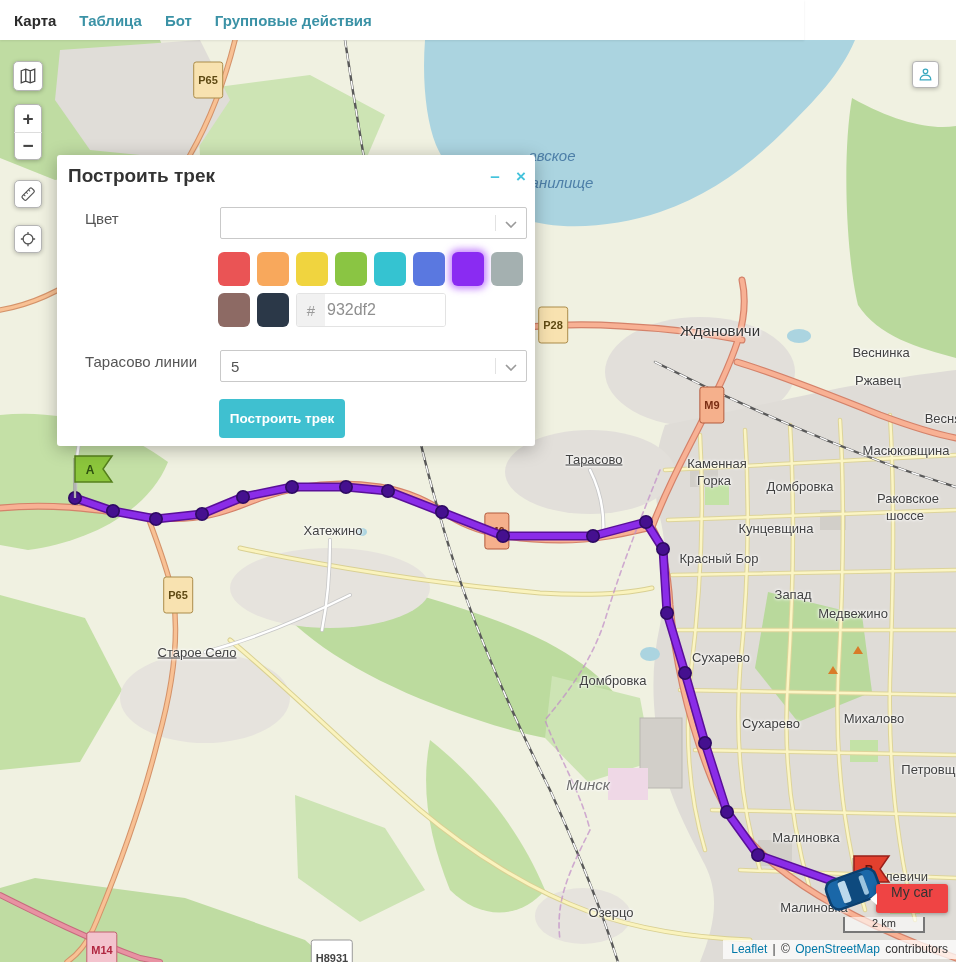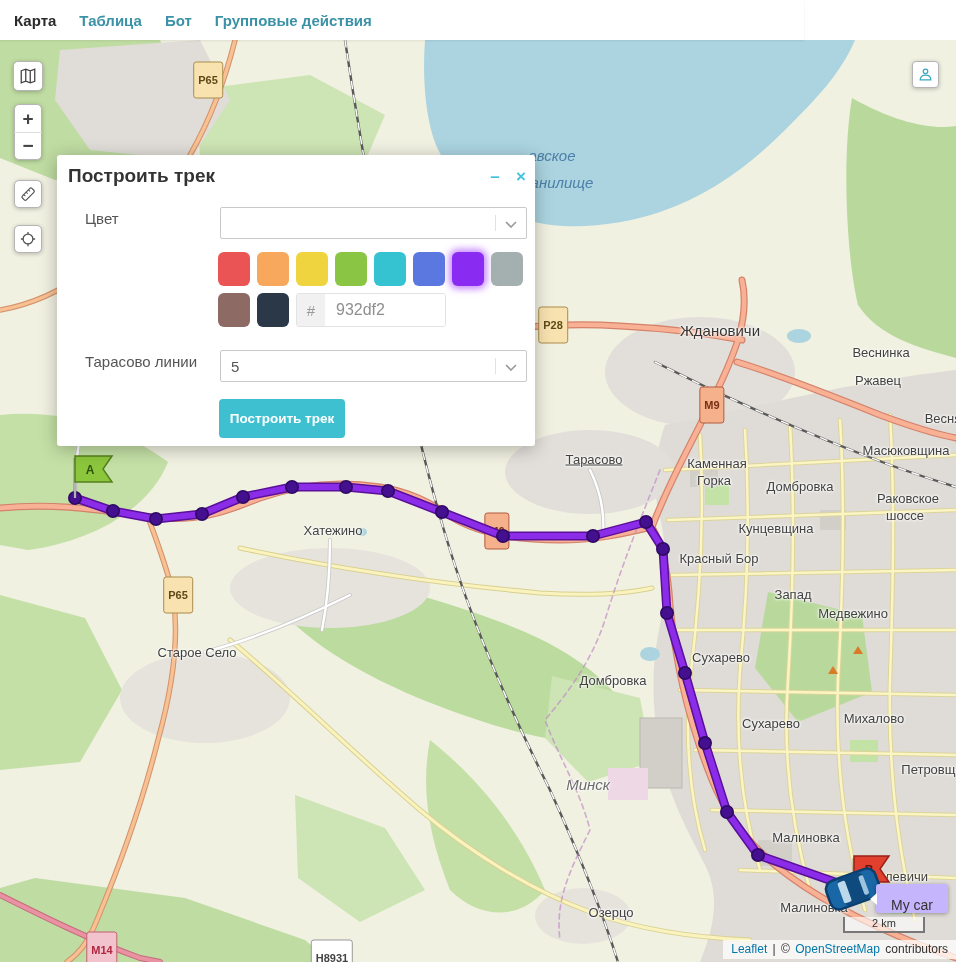--- a/index.html
+++ b/index.html
@@ -23,22 +23,22 @@
   .map-label.faint{font-size:15px;color:#6d6d6d;font-style:italic;}
   .badge{position:absolute;transform:translate(-50%,-50%);font-size:11px;font-weight:700;line-height:1;
          padding:12px 4px;border-radius:3px;border:1px solid;white-space:nowrap;}
   .badge.tan{background:#f8e2b0;border-color:#ab8c4a;color:#5f4a14;}
   .badge.orange{background:#f5b08c;border-color:#b35a3c;color:#7a2e14;}
   .badge.pink{background:#f3c3cd;border-color:#c2606f;color:#b02740;}
   .badge.white{background:#fff;border-color:#999;color:#444;}
   .flagtext{font-size:12px;font-weight:700;}
 
   
-  #mycar-tooltip{position:absolute;left:876px;top:844px;width:72px;height:29px;background:#c4b5fd;border-radius:3px;
-        box-shadow:0 1px 4px rgba(0,0,0,.35);display:flex;align-items:flex-end;justify-content:center;
+  #mycar-tooltip{position:absolute;left:876px;top:844px;width:72px;height:29px;background:#ef4444;border-radius:3px;
+        box-shadow:0 1px 4px rgba(0,0,0,.35);display:flex;align-items:flex-start;justify-content:center;
         font-size:14px;color:#333;z-index:8;}
   #mycar-tooltip:before{content:"";position:absolute;left:-6px;top:9px;border:6px solid transparent;border-left:none;border-right:7px solid #fff;}
   #scalebar{position:absolute;left:843px;top:877px;width:82px;height:16px;background:rgba(255,255,255,.6);
         border:2px solid #777;border-top:none;font-size:11px;color:#333;line-height:13px;text-align:center;z-index:9;}
   #attribution{position:absolute;right:0;bottom:3px;background:rgba(255,255,255,.75);padding:2px 7px 3px;
         font-size:12px;color:#333;z-index:10;white-space:nowrap;}
   #attribution .lnk{color:#0078A8;cursor:pointer;}
   #attribution span{margin:0 1px;}
 
   
@@ -62,21 +62,21 @@
   .select{position:absolute;left:163px;width:307px;height:32px;border:1px solid #c9c9c9;border-radius:2px;
           background:#fff;display:flex;align-items:center;padding:0 34px 0 10px;cursor:pointer;}
   .select .val{font-size:15px;color:#555;flex:1;}
   .select .sep{position:absolute;right:30px;top:7px;bottom:7px;width:1px;background:#e2e2e2;}
   .select .chev{position:absolute;right:9px;top:13px;}
   #swatches{position:absolute;left:161px;top:97px;width:312px;display:flex;flex-wrap:wrap;}
   .swatch{width:32px;height:34px;border-radius:6px;margin:0 7px 7px 0;cursor:pointer;}
   .swatch.selected{box-shadow:0 0 7px 3px rgba(160,60,250,.6);}
   #hexgroup{display:flex;width:150px;height:34px;border:1px solid #e3e3e3;border-radius:3px;overflow:hidden;margin-bottom:7px;}
   #hexprefix{width:28px;background:#f1f1f1;color:#9a9a9a;font-size:15px;display:flex;align-items:center;justify-content:center;}
-  #hexinput{flex:1;border:none;outline:none;font-size:16px;color:#8f8f8f;padding:0 11px;min-width:0;}
+  #hexinput{flex:1;border:none;outline:none;font-size:16px;color:#8f8f8f;padding:0 2px;min-width:0;}
   #build-btn{position:absolute;left:162px;top:244px;width:126px;height:39px;background:#3fc0d0;border:none;border-radius:4px;
              color:#fff;font-size:13.5px;font-weight:700;cursor:pointer;}
 </style>
 </head>
 <body>
 
 <div id="app">
 
   <div id="topnav">
     <div class="tab active">Карта</div>
@@ -227,21 +227,21 @@
         <div class="map-label" style="left: 714px; top: 440px;">Горка</div>
         <div class="map-label" style="left: 800px; top: 446px;">Домбровка</div>
         <div class="map-label" style="left: 908px; top: 458px;">Раковское</div>
         <div class="map-label" style="left: 905px; top: 475px;">шоссе</div>
         <div class="map-label" style="left: 776px; top: 488px;">Кунцевщина</div>
         <div class="map-label" style="left: 333px; top: 490px;">Хатежино</div>
         <div class="map-label" style="left: 719px; top: 518px;">Красный Бор</div>
         <div class="map-label" style="left: 793px; top: 554px;">Запад</div>
         <div class="map-label" style="left: 853px; top: 573px;">Медвежино</div>
         <div class="map-label" style="left: 721px; top: 617px;">Сухарево</div>
-        <div class="map-label" style="left: 197px; top: 612px;">Старое Село</div>
+        <div class="map-label" style="left: 197px; top: 612px; text-decoration: underline;">Старое Село</div>
         <div class="map-label" style="left: 613px; top: 640px;">Домбровка</div>
         <div class="map-label" style="left: 771px; top: 683px;">Сухарево</div>
         <div class="map-label" style="left: 874px; top: 678px;">Михалово</div>
         <div class="map-label" style="left: 932px; top: 729px;">Петровщи</div>
         <div class="map-label faint" style="left: 588px; top: 744px;">Минск</div>
         <div class="map-label" style="left: 806px; top: 797px;">Малиновка</div>
         <div class="map-label" style="left: 895px; top: 836px;">Брилевичи</div>
         <div class="map-label" style="left: 814px; top: 867px;">Малиновка</div>
         <div class="map-label" style="left: 611px; top: 872px;">Озерцо</div>
         <div class="badge tan" style="left: 208px; top: 40px;">Р65</div>

